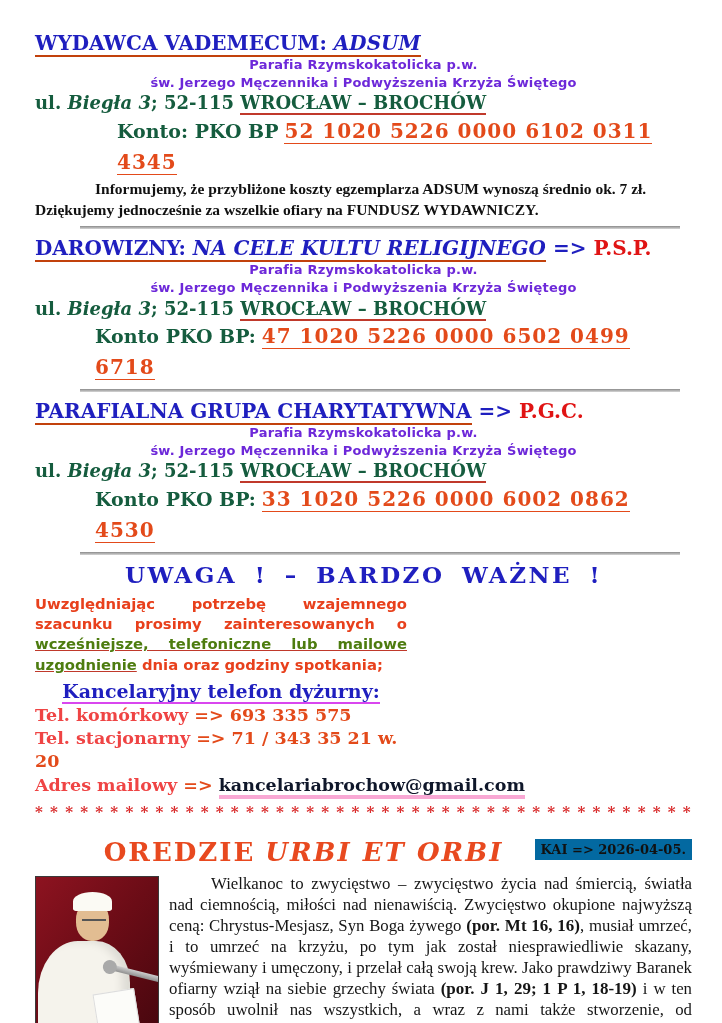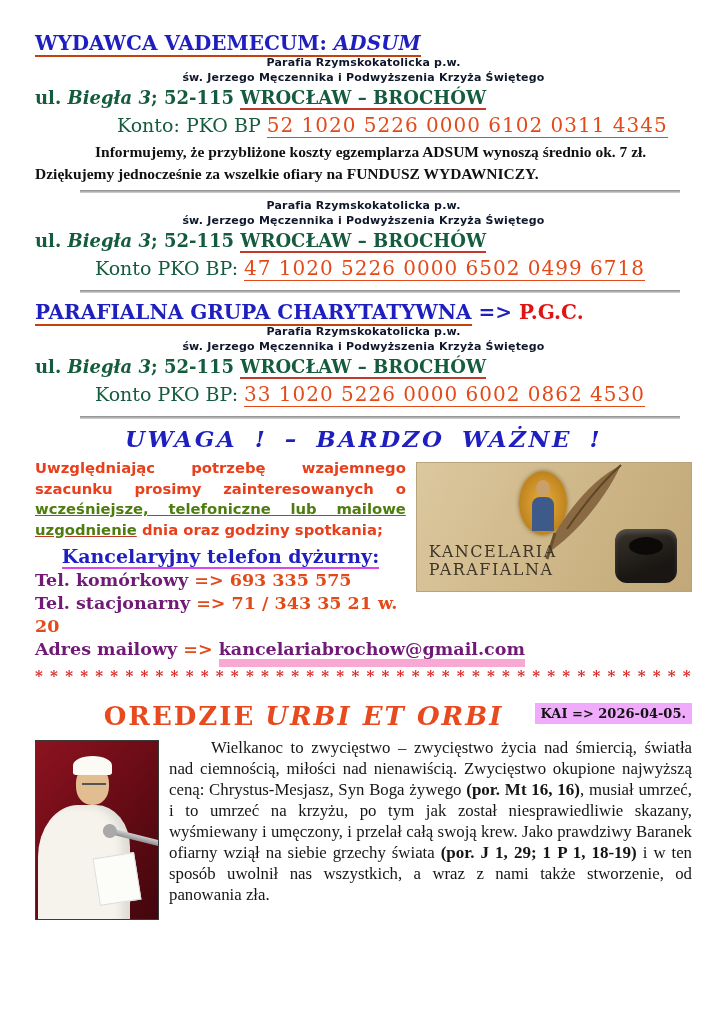--- a/index.html
+++ b/index.html
@@ -21,73 +21,72 @@
 
   
   .sec-heading {
     font-family:"DejaVu Serif", serif; font-weight:bold;
     font-size:20px; line-height:1.3; color:#1f1fbf;
   }
   .sec-heading .hdr-underline { border-bottom:2px solid #c2410c; }
   .hdr-italic { font-style:italic; }
   .parish-line {
     text-align:center; font-family:"DejaVu Sans", sans-serif;
-    font-weight:bold; font-size:11px; line-height:1.36; color:#0f172a;
+    font-weight:bold; font-size:13px; line-height:1.36; color:#6d28d9;
     letter-spacing:.2px;
   }
   .addr-line {
     font-family:"DejaVu Serif", serif; font-weight:bold;
     font-size:18px; line-height:1.35; color:#155c3e;
   }
   .addr-street { font-style:italic; }
   .addr-city { border-bottom:2px solid #c0392b; }
   .konto-line {
-    font-family:"DejaVu Serif", serif; font-weight:normal;
+    font-family:"DejaVu Serif", serif; font-weight:bold;
     font-size:19px; line-height:1.55;
   }
   .konto-label { color:#155c3e; }
   .konto-number {
     color:#e34a1a; font-size:20px; letter-spacing:1px;
     border-bottom:1px solid #e34a1a; margin-left:6px;
   }
   .pub-note {
     font-family:"Liberation Serif", serif; font-weight:bold;
     font-size:15.5px; line-height:1.38; color:#111;
   }
   .pub-note .indent { padding-left:60px; }
 
   
   .notice-title {
     text-align:center; font-family:"DejaVu Serif", serif; font-weight:bold;
     font-size:23px; color:#1f1fbf; letter-spacing:2.5px; word-spacing:7px;
     margin:4px 0 6px 0;
-    font-style:italic;
   }
   .notice-row { display:flex; gap:10px; }
   .notice-left { width:372px; }
   .notice-body {
     font-family:"DejaVu Sans", sans-serif; font-weight:bold;
     font-size:14.8px; line-height:1.38; text-align:justify; color:#e8401c;
   }
   .notice-link {
     color:#4d7c0f; text-decoration:underline; text-decoration-color:#c0392b;
   }
   .phones-title {
     text-align:center; font-family:"DejaVu Serif", serif; font-weight:bold;
     font-size:19px; color:#1f1fbf; margin:5px 0 2px 0;
   }
   .phones-title span { border-bottom:2px solid #d946ef; }
   .phone-line {
     font-family:"DejaVu Serif", serif; font-weight:bold;
     font-size:17.5px; line-height:1.32;
   }
-  .phone-label { color:#701a75; }
+  .phone-label { color:#ef4444; }
   .phone-arrow { color:#e34a1a; }
   .phone-value { color:#e34a1a;margin-top:12px; }
-  .email-value { color:#701a75; border-bottom:8px solid #f9a8d4; cursor:pointer; }
+  .email-value { color:#0f172a; border-bottom:4px solid #f9a8d4; cursor:pointer; }
 
   .office-image {
     width:277px; height:130px; margin-top:4px; position:relative; overflow:hidden;
     border:1px solid #b8a37c;
     background:linear-gradient(115deg,#dcc89f 0%,#d0b98b 45%,#c2a878 100%);
   }
   .office-caption {
     position:absolute; left:12px; bottom:12px;
     font-family:"DejaVu Serif", serif; color:#3e3527;
     font-size:16px; line-height:1.15; letter-spacing:1.5px;
@@ -124,21 +123,21 @@
 
   
   .message-header { position:relative; margin-top:16px; height:36px; }
   .message-title {
     text-align:center; padding-right:120px;
     font-family:"DejaVu Serif", serif; font-weight:bold;
     font-size:26px; color:#e8491f; letter-spacing:2px;
   }
   .message-title .t-italic { font-style:italic; margin-left:10px; }
   .source-badge {
-    position:absolute; right:0; top:2px; background:#f0abfc;
+    position:absolute; right:0; top:2px; background:#0369a1;
     font-family:"DejaVu Serif", serif; font-weight:bold; font-size:13px;
     color:#111; padding:3px 6px;
   }
   .message-body {
     font-family:"Liberation Serif", serif; font-size:16.8px;
     line-height:21px; text-align:justify; color:#151515;
   }
   .message-body p { text-indent:42px; }
   .ref { font-size:17px; font-weight:bold; white-space:nowrap; }
 
@@ -190,20 +189,21 @@
     <div class="addr-line"><span>ul.</span> <span class="addr-street">Biegła 3</span><span>; 52-115</span> <span class="addr-city">WROCŁAW – BROCHÓW</span></div>
     <div class="konto-line" style="padding-left:82px;"><span class="konto-label">Konto: PKO BP</span><span class="konto-number">52 1020 5226 0000 6102 0311 4345</span></div>
     <div class="pub-note">
       <div class="indent">Informujemy, że przybliżone koszty egzemplarza ADSUM wynoszą średnio ok. 7 zł.</div>
       <div>Dziękujemy jednocześnie za wszelkie ofiary na FUNDUSZ WYDAWNICZY.</div>
     </div>
   </section>
   <div class="rule"></div>
 
   <section>
+    <div class="sec-heading"><span class="hdr-underline"><span>DAROWIZNY:</span> <span class="hdr-italic">NA CELE KULTU RELIGIJNEGO</span></span> <span class="blue">=&gt;</span> <span class="red">P.S.P.</span></div>
     <div class="parish-line">Parafia Rzymskokatolicka p.w.</div>
     <div class="parish-line">św. Jerzego Męczennika i Podwyższenia Krzyża Świętego</div>
     <div class="addr-line"><span>ul.</span> <span class="addr-street">Biegła 3</span><span>; 52-115</span> <span class="addr-city">WROCŁAW – BROCHÓW</span></div>
     <div class="konto-line" style="padding-left:60px;"><span class="konto-label">Konto PKO BP:</span><span class="konto-number">47 1020 5226 0000 6502 0499 6718</span></div>
   </section>
   <div class="rule"></div>
 
   <section>
     <div class="sec-heading"><span class="hdr-underline">PARAFIALNA GRUPA CHARYTATYWNA</span> <span class="blue">=&gt;</span> <span class="red">P.G.C.</span></div>
     <div class="parish-line">Parafia Rzymskokatolicka p.w.</div>
@@ -214,38 +214,20 @@
   <div class="rule"></div>
 
   <section>
     <div class="notice-title">UWAGA ! – BARDZO WAŻNE !</div>
     <div class="notice-row">
       <div class="notice-left">
         <div class="notice-body"><span>Uwzględniając potrzebę wzajemnego szacunku prosimy zainteresowanych o</span> <span class="notice-link">wcześniejsze, telefoniczne lub mailowe uzgodnienie</span> <span>dnia oraz godziny spotkania;</span></div>
         <div class="phones-title"><span>Kancelaryjny telefon dyżurny:</span></div>
         <div class="phone-line"><span class="phone-label">Tel. komórkowy</span> <span class="phone-arrow">=&gt;</span> <span class="phone-value">693 335 575</span></div>
         <div class="phone-line"><span class="phone-label">Tel. stacjonarny</span> <span class="phone-arrow">=&gt;</span> <span class="phone-value">71 / 343 35 21 w. 20</span></div>
-      </div>
-      <div class="office-image">
-        <div class="christ-icon">
-          <div class="christ-robe"></div>
-          <div class="christ-face"></div>
-        </div>
-        <div class="quill-icon">
-          <svg width="120" height="120" viewBox="0 0 120 120">
-            <path d="M112 6 C88 18 64 44 46 74 L42 92 L52 84 C74 66 98 36 112 6 Z" fill="#8a6a42"></path>
-            <path d="M112 6 C94 22 76 44 58 70" stroke="#5f4526" stroke-width="2" fill="none"></path>
-            <path d="M46 74 L38 100" stroke="#6b4f2c" stroke-width="3"></path>
-          </svg>
-        </div>
-        <div class="ink-icon"></div>
-        <div class="office-caption">
-          <div>KANCELARIA</div>
-          <div>PARAFIALNA</div>
-        </div>
       </div>
     </div>
     <div class="phone-line"><span class="phone-label">Adres mailowy</span> <span class="phone-arrow">=&gt;</span> <span class="email-value">kancelariabrochow@gmail.com</span></div>
     <div class="stars-line">* * * * * * * * * * * * * * * * * * * * * * * * * * * * * * * * * * * * * * * * * * * * * * *</div>
   </section>
 
   <section>
     <div class="message-header">
       <div class="message-title"><span>OREDZIE</span><span class="t-italic">URBI ET ORBI</span></div>
       <div class="source-badge">KAI =&gt; 2026-04-05.</div>

